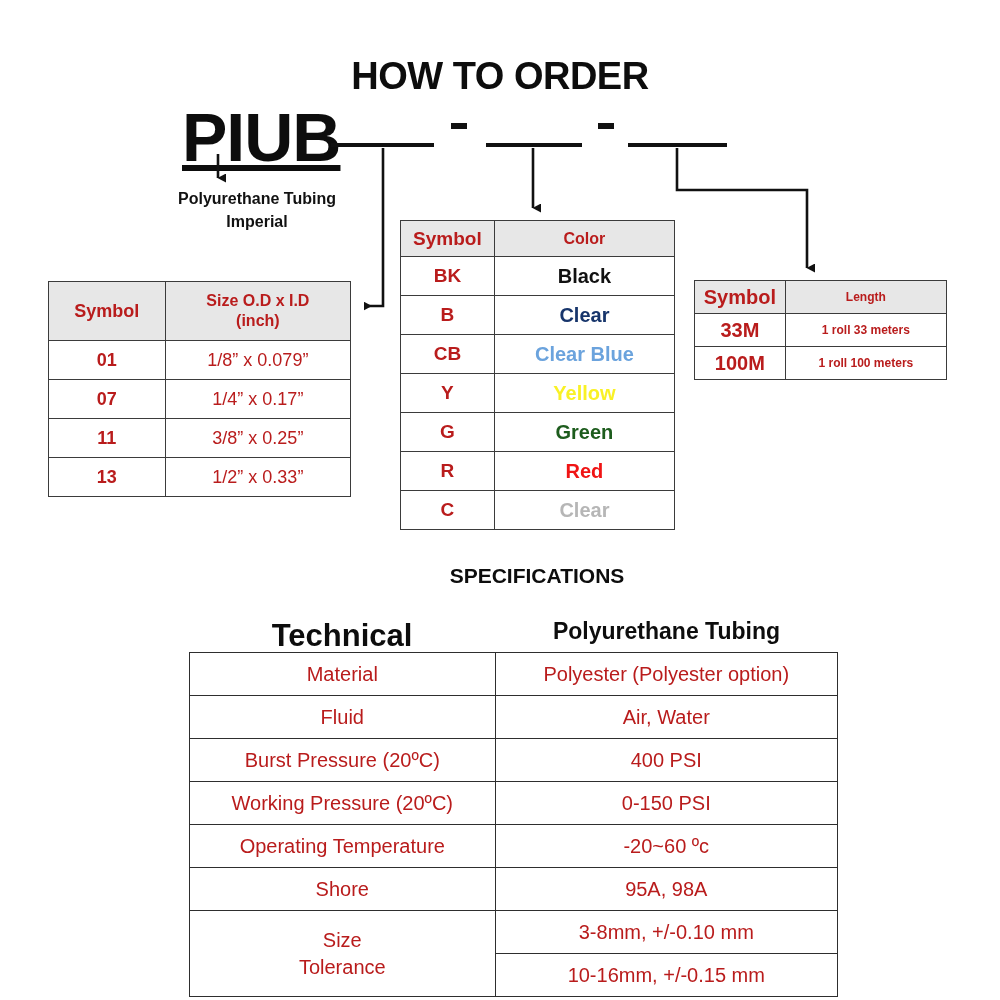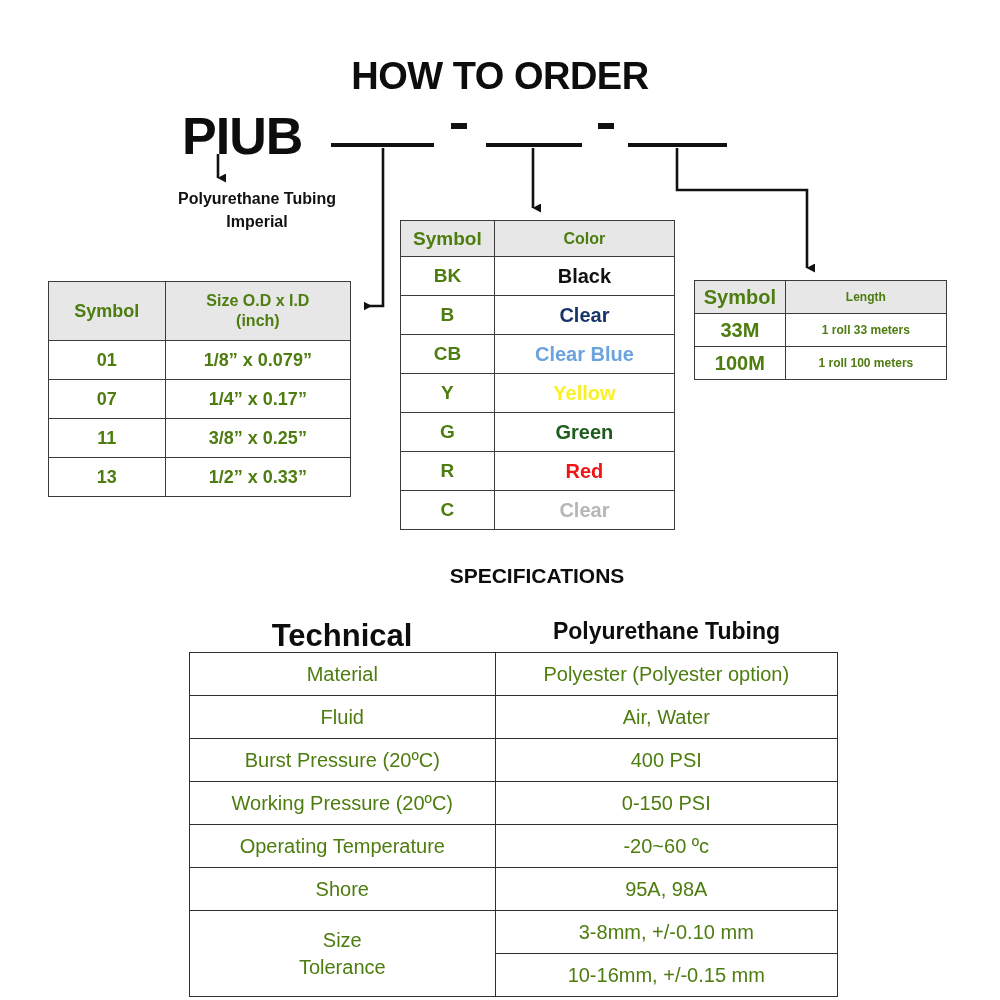--- a/index.html
+++ b/index.html
@@ -31,25 +31,26 @@
     font-weight: bold;
     letter-spacing: -0.5px;
     color: #0d0d0d;
     margin-top: 36px;
   }
 
   
   #code-prefix {
     position: absolute;
     left: 182px;
-    top: 106px;
-    font-size: 52px;
+    top: 98px;
+    font-size: 68px;
     font-weight: bold;
     letter-spacing: -1px;
     color: #0d0d0d;
+    text-decoration: underline;
   }
   .blank-line {
     position: absolute;
     height: 4px;
     background: #111111;
   }
   #blank-size  { left: 331px; top: 143px; width: 103px; }
   #blank-color { left: 486px; top: 143px; width: 96px;  }
   #blank-len   { left: 628px; top: 143px; width: 99px;  }
 
@@ -89,35 +90,35 @@
   .tbl {
     position: absolute;
     border-collapse: collapse;
     background: #ffffff;
   }
   .tbl td, .tbl th {
     border: 1.6px solid #3b3b3b;
     text-align: center;
     vertical-align: middle;
     font-size: 16px;
-    color: #4d7c0f;
+    color: #b91c1c;
     padding: 0;
   }
   .tbl th {
     background: #e7e7e7;
     font-weight: bold;
   }
   .tbl td { font-weight: bold; }
 
   
   #size-table { left: 48px; top: 281px; width: 303px; }
   #size-table th { height: 58px; }
   #size-table td { height: 38px; }
   #size-table .c-sym  { width: 116px; font-size: 18px; }
-  #size-table .c-size { width: 185px; font-size: 18px; font-weight: bold; }
+  #size-table .c-size { width: 185px; font-size: 18px; font-weight: normal; }
   #size-table th.c-size { font-weight: bold; font-size: 16px; line-height: 1.25; }
 
   
   #color-table { left: 400px; top: 220px; width: 275px; }
   #color-table th { height: 35px; }
   #color-table td { height: 38px; font-size: 20px; }
   #color-table .c-sym { width: 93px; font-size: 19px; }
   #color-table .c-col { width: 180px; }
 
   

